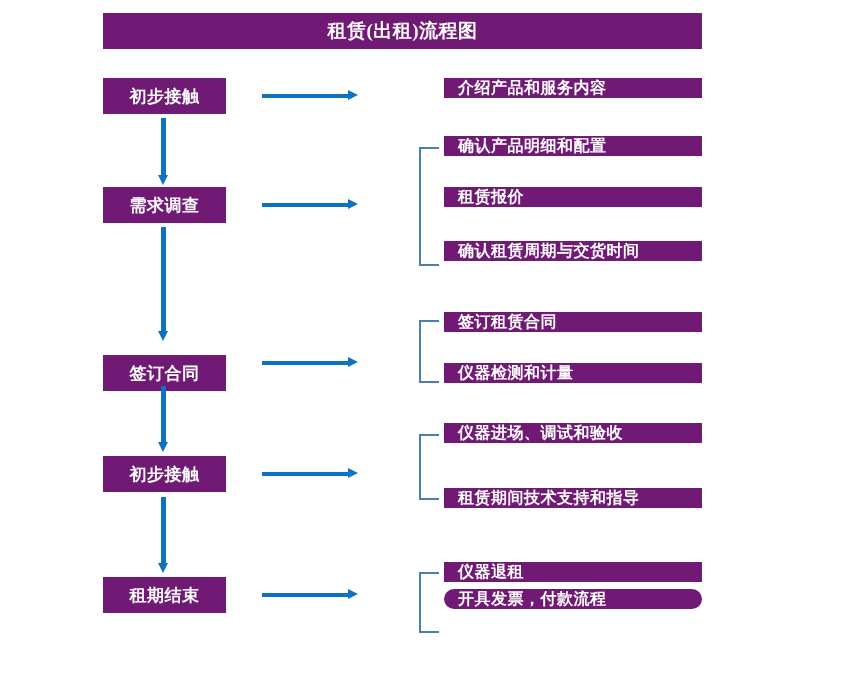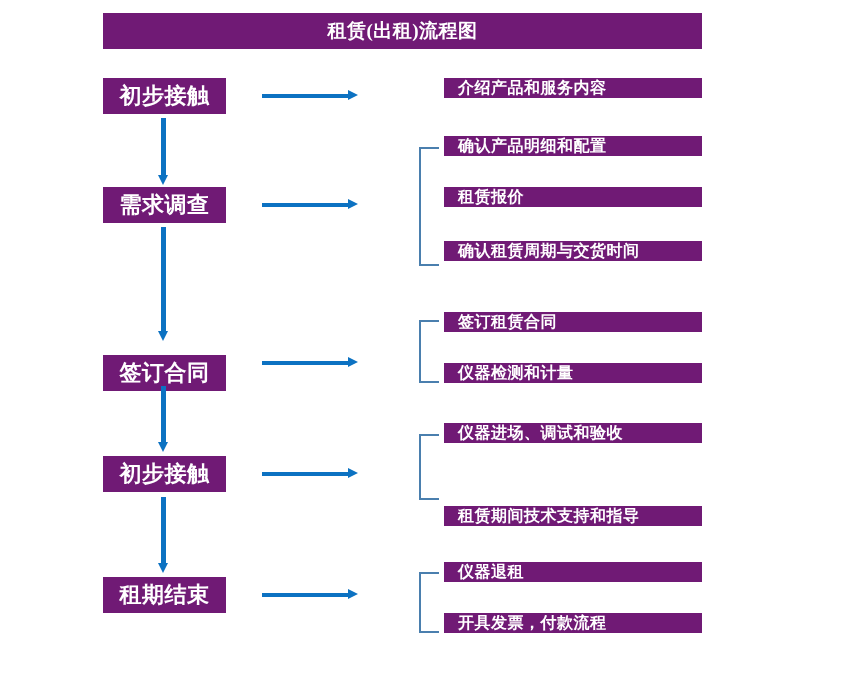--- a/index.html
+++ b/index.html
@@ -43,21 +43,21 @@
     justify-content: center;
     font-size: 19px;
   }
 
   
   .stage-box {
     left: 103px;
     width: 123px;
     height: 36px;
     justify-content: center;
-    font-size: 22px;
+    font-size: 17px;
   }
 
   
   .detail-box {
     left: 444px;
     width: 258px;
     height: 20px;
     padding-left: 14px;
     font-size: 16px;
   }
@@ -190,19 +190,19 @@
   <div class="box detail-box" style="top:187px;">租赁报价</div>
 
   <div class="box detail-box" style="top:241px;">确认租赁周期与交货时间</div>
 
   <div class="box detail-box" style="top:312px;">签订租赁合同</div>
 
   <div class="box detail-box" style="top:363px;">仪器检测和计量</div>
 
   <div class="box detail-box" style="top:423px;">仪器进场、调试和验收</div>
 
-  <div class="box detail-box" style="top:506px;">租赁期间技术支持和指导</div>
+  <div class="box detail-box" style="top:488px;">租赁期间技术支持和指导</div>
 
   <div class="box detail-box" style="top:562px;">仪器退租</div>
 
-  <div class="box detail-box" style="top:613px;">开具发票，付款流程</div>
+  <div class="box detail-box" style="top:589px;border-radius:13px;">开具发票，付款流程</div>
 
 </div>
 
 </body></html>

